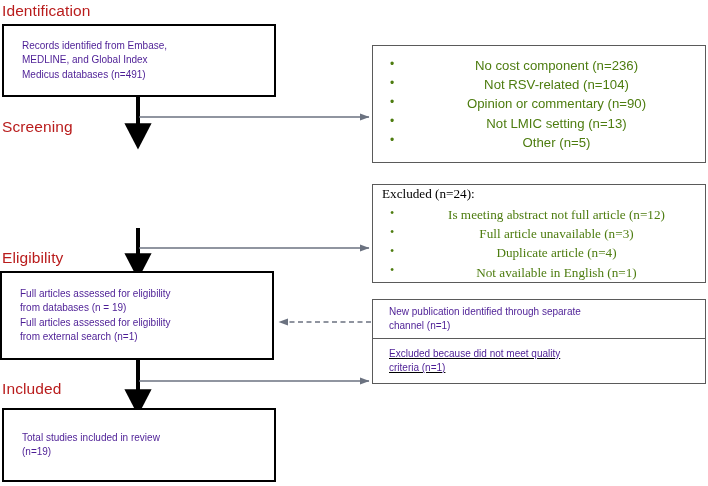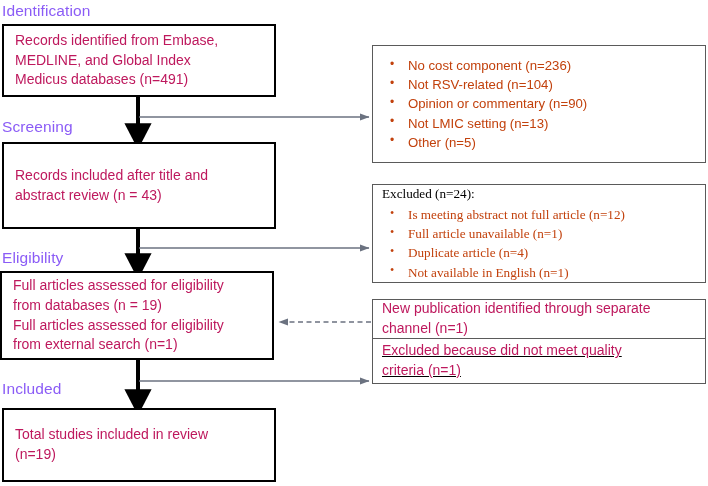--- a/index.html
+++ b/index.html
@@ -13,69 +13,71 @@
     height: 486px;
     background: #ffffff;
     font-family: "Liberation Sans", sans-serif;
     overflow: hidden;
   }
 
   
   .phase-label {
     position: absolute;
     font-size: 15.5px;
-    color: #8b5cf6;
+    color: #b91c1c;
     letter-spacing: 0.1px;
     white-space: nowrap;
     line-height: 1;
   }
 
   
   .node {
     position: absolute;
     background: #ffffff;
     box-sizing: border-box;
     display: flex;
     align-items: center;
   }
   .node-main {
     border: 2.5px solid #000000;
   }
   .node-side {
     border: 1px solid #5a5a5a;
   }
   .node-text {
-    font-size: 14px;
-    color: #be185d;
+    font-size: 10px;
+    color: #4c1d95;
     line-height: 1.42;
     white-space: pre-line;
     padding: 0 0 0 11px;
+    margin-left: 7px;
   }
   .node-side .node-text {
     padding-left: 9px;
   }
 
   
   .excl-head {
     font-size: 13.2px;
     color: #000;
     line-height: 1.42;
     margin: 0 0 1px 0;
   }
   .excl-list {
     margin: 0;
     padding: 0;
     list-style: none;
   }
   .excl-list li {
     font-size: 13.2px;
-    color: #c2410c;
+    color: #4d7c0f;
     line-height: 1.45;
     position: relative;
     padding-left: 26px;
+    text-align: center;
   }
   .excl-list li::before {
     content: "\2022";
     position: absolute;
     left: 8px;
     top: -0.5px;
     font-size: 12px;
   }
   .node-side .excl-body {
     padding-left: 9px;
@@ -129,24 +131,20 @@
 
     <line x1="371" y1="322" x2="279" y2="322" stroke="#6b7280" stroke-width="1.3" stroke-dasharray="5,3.5" marker-end="url(#arrow-gray-dash)"></line>
   </svg>
 
   <div class="node node-main" style="left:2px; top:24px; width:274px; height:73px;">
     <div class="node-text">Records identified from Embase,
 MEDLINE, and Global Index
 Medicus databases (n=491)</div>
   </div>
 
-  <div class="node node-main" style="left:2px; top:142px; width:274px; height:87px;">
-    <div class="node-text">Records included after title and
-abstract review (n = 43)</div>
-  </div>
 
   <div class="node node-main" style="left:0; top:271px; width:274px; height:89px;">
     <div class="node-text">Full articles assessed for eligibility
 from databases (n = 19)
 Full articles assessed for eligibility
 from external search (n=1)</div>
   </div>
 
   <div class="node node-main" style="left:2px; top:408px; width:274px; height:74px;">
     <div class="node-text">Total studies included in review
@@ -163,21 +161,21 @@
         <li>Other (n=5)</li>
       </ul>
     </div>
   </div>
 
   <div class="node node-side" style="left:372px; top:184px; width:334px; height:99px;font-family:Liberation Serif, serif;">
     <div class="excl-body">
       <div class="excl-head">Excluded (n=24):</div>
       <ul class="excl-list">
         <li>Is meeting abstract not full article (n=12)</li>
-        <li>Full article unavailable (n=1)</li>
+        <li>Full article unavailable (n=3)</li>
         <li>Duplicate article (n=4)</li>
         <li>Not available in English (n=1)</li>
       </ul>
     </div>
   </div>
 
   <div class="node node-side" style="left:372px; top:299px; width:334px; height:40px;">
     <div class="node-text">New publication identified through separate
 channel (n=1)</div>
   </div>

